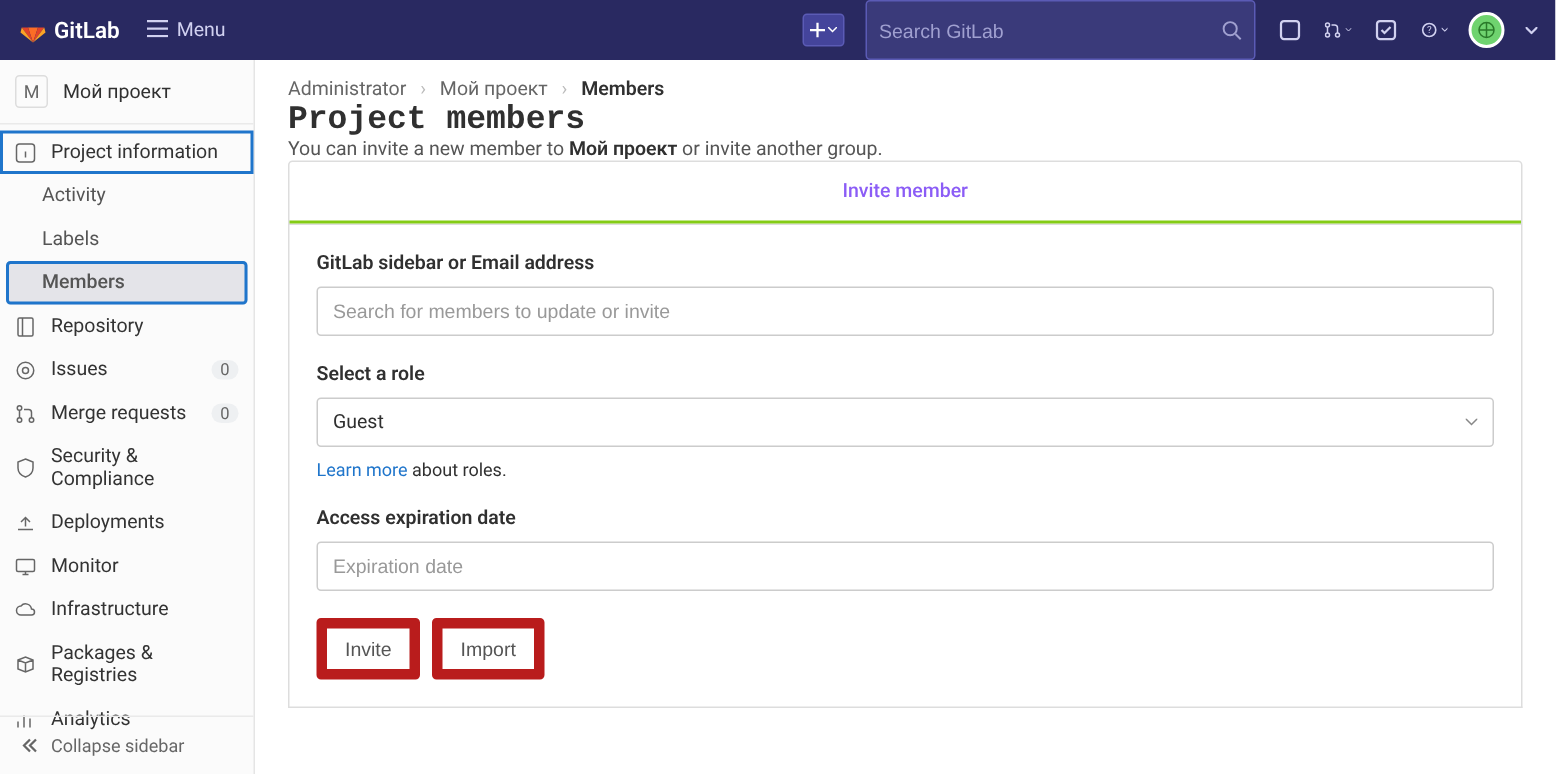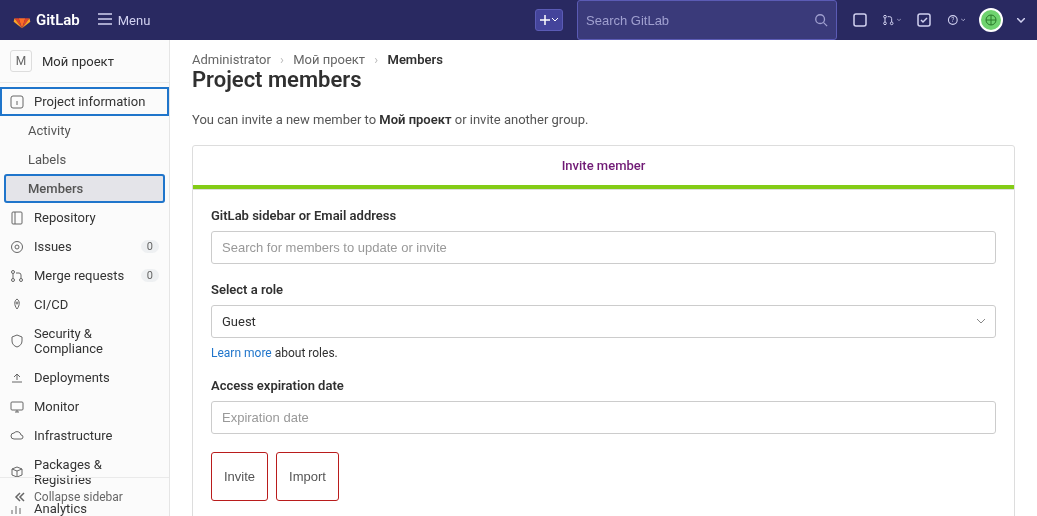--- a/index.html
+++ b/index.html
@@ -29,35 +29,35 @@
 .nav-item.sub { padding-left: 28px; color: #555; }
 .nav-item.sub.active { background: #e4e4e9; font-weight: 500; border-radius: 3px; margin: 0 4px; padding-left: 24px; }
 .nav-icon-s { width: 14px; height: 14px; flex-shrink: 0; }
 .badge { margin-left: auto; background: #eef0f2; color: #666; border-radius: 8px; padding: 0 6px; font-size: 11px; min-width: 18px; text-align: center; }
 .collapse { position: absolute; bottom: 0; left: 0; right: 0; padding: 12px; display: flex; align-items: center; gap: 8px; color: #666; border-top: 1px solid #eaeaea; font-size: 12px; }
 .main { flex: 1; padding: 12px 22px; overflow-y: auto; }
 .breadcrumb { font-size: 13px; color: #666; }
 .breadcrumb span { color: #666; }
 .breadcrumb .sep { margin: 0 6px; color: #bbb; }
 .breadcrumb .current { color: #303030; font-weight: 600; }
-.page-title { font-size: 22px; font-weight: 600; margin-bottom: 20px; }
-.page-desc { font-size: 13px; color: #555; margin-bottom: 18px; }
+.page-title { font-size: 22px; font-weight: 600; margin-bottom: 0; font-family: Liberation Mono, monospace; }
+.page-desc { font-size: 13px; color: #555; }
 .page-desc b { font-weight: 600; color: #303030; }
 .tabs { display: flex; border: 1px solid #ddd; border-radius: 3px 3px 0 0; }
 .tab { flex: 1; text-align: center; padding: 12px; font-size: 13px; color: #666; cursor: pointer; }
-.tab.active { color: #701a75; font-weight: 500; border-bottom: 4px solid #84cc16; }
+.tab.active { color: #8b5cf6; font-weight: 500; border-bottom: 2px solid #84cc16; }
 .form-panel { border: 1px solid #ddd; border-top: none; padding: 18px; }
 .form-label { font-size: 13px; font-weight: 600; margin-bottom: 8px; display: block; }
 .form-input { width: 100%; border: 1px solid #ccc; border-radius: 3px; padding: 8px 10px; font-size: 13px; margin-bottom: 18px; }
 .form-input::placeholder { color: #999; }
 .form-select { width: 100%; border: 1px solid #ccc; border-radius: 3px; padding: 8px 10px; font-size: 13px; background: #fff; display: flex; justify-content: space-between; align-items: center; margin-bottom: 8px; }
 .learn-more { font-size: 12px; margin-bottom: 18px; }
 .learn-more a { color: #1f75cb; text-decoration: none; }
 .form-btns { display: flex; gap: 8px; }
-.btn { border: 1px solid #b91c1c; background: #fff; padding: 16px 12px; border-radius: 3px; font-size: 13px; cursor: pointer; color: #555; }
+.btn { border: 7px solid #b91c1c; background: #fff; padding: 6px 12px; border-radius: 3px; font-size: 13px; cursor: pointer; color: #555; }
 svg { display: block; }
 </style>
 </head>
 <body>
 
 <div class="topbar">
   <div class="logo">
     <svg class="logo-icon" viewBox="0 0 24 24">
         <path fill="#fc6d26" d="M12 22l4-12H8z"></path>
         <path fill="#e24329" d="M12 22l-4-12H3z"></path>
@@ -175,27 +175,20 @@
             <circle cx="3" cy="3" r="1.5" stroke="#666" fill="none"></circle>
             <circle cx="3" cy="11" r="1.5" stroke="#666" fill="none"></circle>
             <circle cx="11" cy="11" r="1.5" stroke="#666" fill="none"></circle>
             <path stroke="#666" fill="none" d="M3 4.5v5M11 9.5V6a2 2 0 00-2-2H6"></path>
           </svg>
           <span>Merge requests</span>
           <span class="badge">0</span>
         </li>
       <li class="nav-item">
           <svg class="nav-icon-s" viewBox="0 0 14 14">
-            <path stroke="#666" fill="none" d="M7 1c3 2 3 6 0 10-3-4-3-8 0-10z"></path>
-            <circle cx="7" cy="5" r="1" stroke="#666" fill="none"></circle>
-          </svg>
-          <span>CI/CD</span>
-        </li>
-      <li class="nav-item">
-          <svg class="nav-icon-s" viewBox="0 0 14 14">
             <path stroke="#666" fill="none" d="M7 1l5 2v4c0 3-2 5-5 6-3-1-5-3-5-6V3z"></path>
           </svg>
           <span>Security &amp; Compliance</span>
         </li>
       <li class="nav-item">
           <svg class="nav-icon-s" viewBox="0 0 14 14">
             <path stroke="#666" fill="none" d="M2 11h10M7 3v6m-3-3l3-3 3 3"></path>
           </svg>
           <span>Deployments</span>
         </li>

